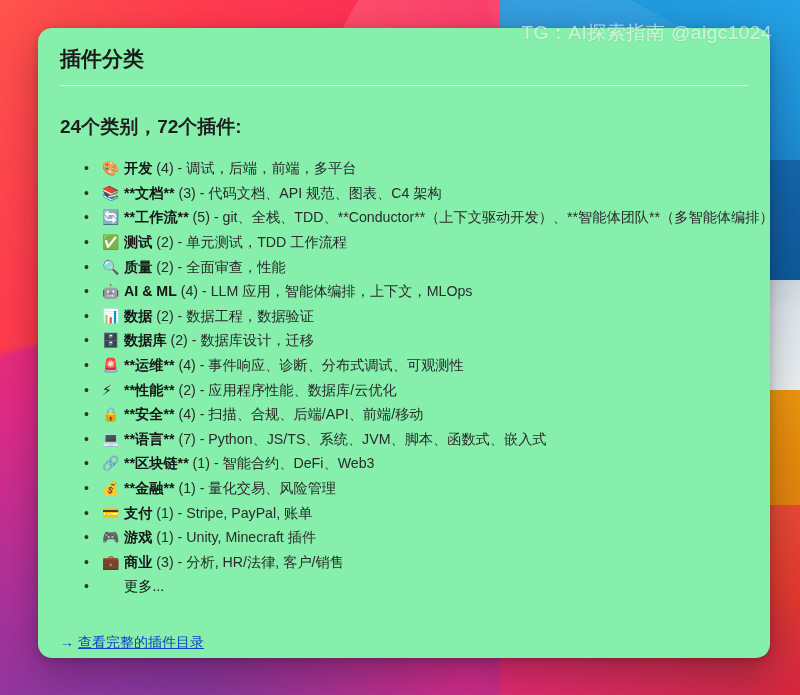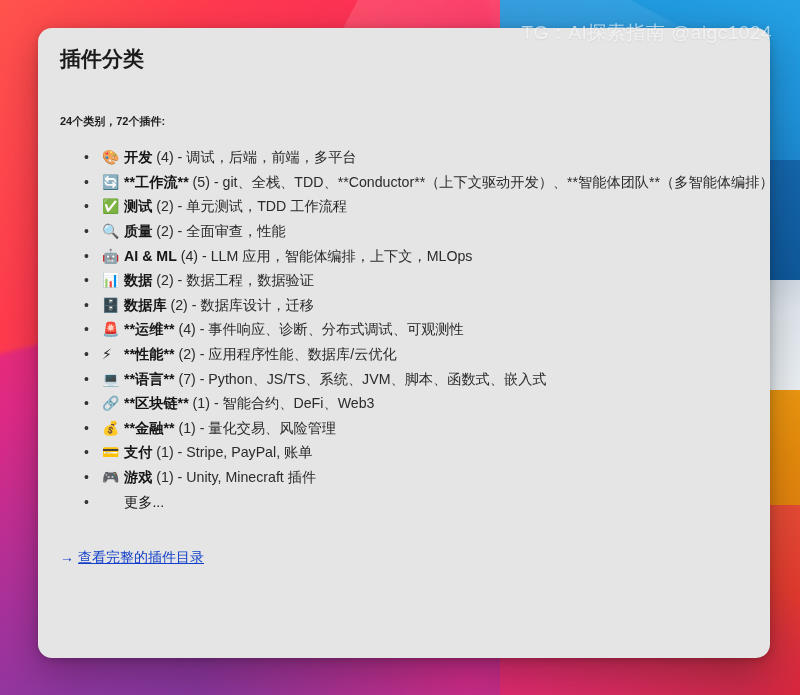--- a/index.html
+++ b/index.html
@@ -118,21 +118,21 @@
     text-shadow: 0 1px 2px rgba(0,0,0,0.08);
   }
 
   
   #card {
     position: absolute;
     left: 38px;
     top: 28px;
     width: 732px;
     height: 630px;
-    background: #e5e5e5;
+    background: #86efac;
     border-radius: 14px;
     box-shadow: 0 14px 40px rgba(0,0,0,0.28), 0 2px 8px rgba(0,0,0,0.18);
     overflow: hidden;
     z-index: 20;
   }
   #card-header {
     padding: 18px 22px 12px 22px;
   }
   #card-title {
     font-size: 21px;
@@ -142,21 +142,21 @@
   }
   #header-divider {
     height: 1px;
     background: #e7e7e7;
     margin: 14px 0 0 0;
   }
   #card-body {
     padding: 16px 22px 0 22px;
   }
   #summary {
-    font-size: 11px;
+    font-size: 19px;
     font-weight: bold;
     color: #1f1f1f;
     margin-bottom: 8px;
   }
 
   
   ul#cat-list {
     list-style: none;
     margin: 16px;
     padding: 0;
@@ -236,33 +236,36 @@
 <div id="card">
   <div id="card-header">
     <div id="card-title">插件分类</div>
     <div id="header-divider"></div>
   </div>
 
   <div id="card-body">
     <div id="summary">24个类别，72个插件:</div>
     <ul id="cat-list">
         <li><span class="li-icon">🎨</span><span class="li-name">开发</span><span class="li-rest"> (4) - 调试，后端，前端，多平台</span></li>
+        <li><span class="li-icon">📚</span><span class="li-name">**文档**</span><span class="li-rest"> (3) - 代码文档、API 规范、图表、C4 架构</span></li>
         <li><span class="li-icon">🔄</span><span class="li-name">**工作流**</span><span class="li-rest"> (5) - git、全栈、TDD、**Conductor**（上下文驱动开发）、**智能体团队**（多智能体编排）</span></li>
         <li><span class="li-icon">✅</span><span class="li-name">测试</span><span class="li-rest"> (2) - 单元测试，TDD 工作流程</span></li>
         <li><span class="li-icon">🔍</span><span class="li-name">质量</span><span class="li-rest"> (2) - 全面审查，性能</span></li>
         <li><span class="li-icon">🤖</span><span class="li-name">AI &amp; ML</span><span class="li-rest"> (4) - LLM 应用，智能体编排，上下文，MLOps</span></li>
         <li><span class="li-icon">📊</span><span class="li-name">数据</span><span class="li-rest"> (2) - 数据工程，数据验证</span></li>
         <li><span class="li-icon">🗄️</span><span class="li-name">数据库</span><span class="li-rest"> (2) - 数据库设计，迁移</span></li>
         <li><span class="li-icon">🚨</span><span class="li-name">**运维**</span><span class="li-rest"> (4) - 事件响应、诊断、分布式调试、可观测性</span></li>
         <li><span class="li-icon">⚡</span><span class="li-name">**性能**</span><span class="li-rest"> (2) - 应用程序性能、数据库/云优化</span></li>
+        <li><span class="li-icon">🔒</span><span class="li-name">**安全**</span><span class="li-rest"> (4) - 扫描、合规、后端/API、前端/移动</span></li>
         <li><span class="li-icon">💻</span><span class="li-name">**语言**</span><span class="li-rest"> (7) - Python、JS/TS、系统、JVM、脚本、函数式、嵌入式</span></li>
         <li><span class="li-icon">🔗</span><span class="li-name">**区块链**</span><span class="li-rest"> (1) - 智能合约、DeFi、Web3</span></li>
         <li><span class="li-icon">💰</span><span class="li-name">**金融**</span><span class="li-rest"> (1) - 量化交易、风险管理</span></li>
         <li><span class="li-icon">💳</span><span class="li-name">支付</span><span class="li-rest"> (1) - Stripe, PayPal, 账单</span></li>
         <li><span class="li-icon">🎮</span><span class="li-name">游戏</span><span class="li-rest"> (1) - Unity, Minecraft 插件</span></li>
+        <li><span class="li-icon">💼</span><span class="li-name">商业</span><span class="li-rest"> (3) - 分析, HR/法律, 客户/销售</span></li>
         <li class="plain"><span class="li-icon"></span><span class="li-name">更多...</span><span class="li-rest"></span></li>
       </ul>
   </div>
 
   <div id="card-footer">
     <a id="footer-link">
       <span id="footer-arrow">→</span><span id="footer-label">查看完整的插件目录</span>
     </a>
   </div>
 </div>

